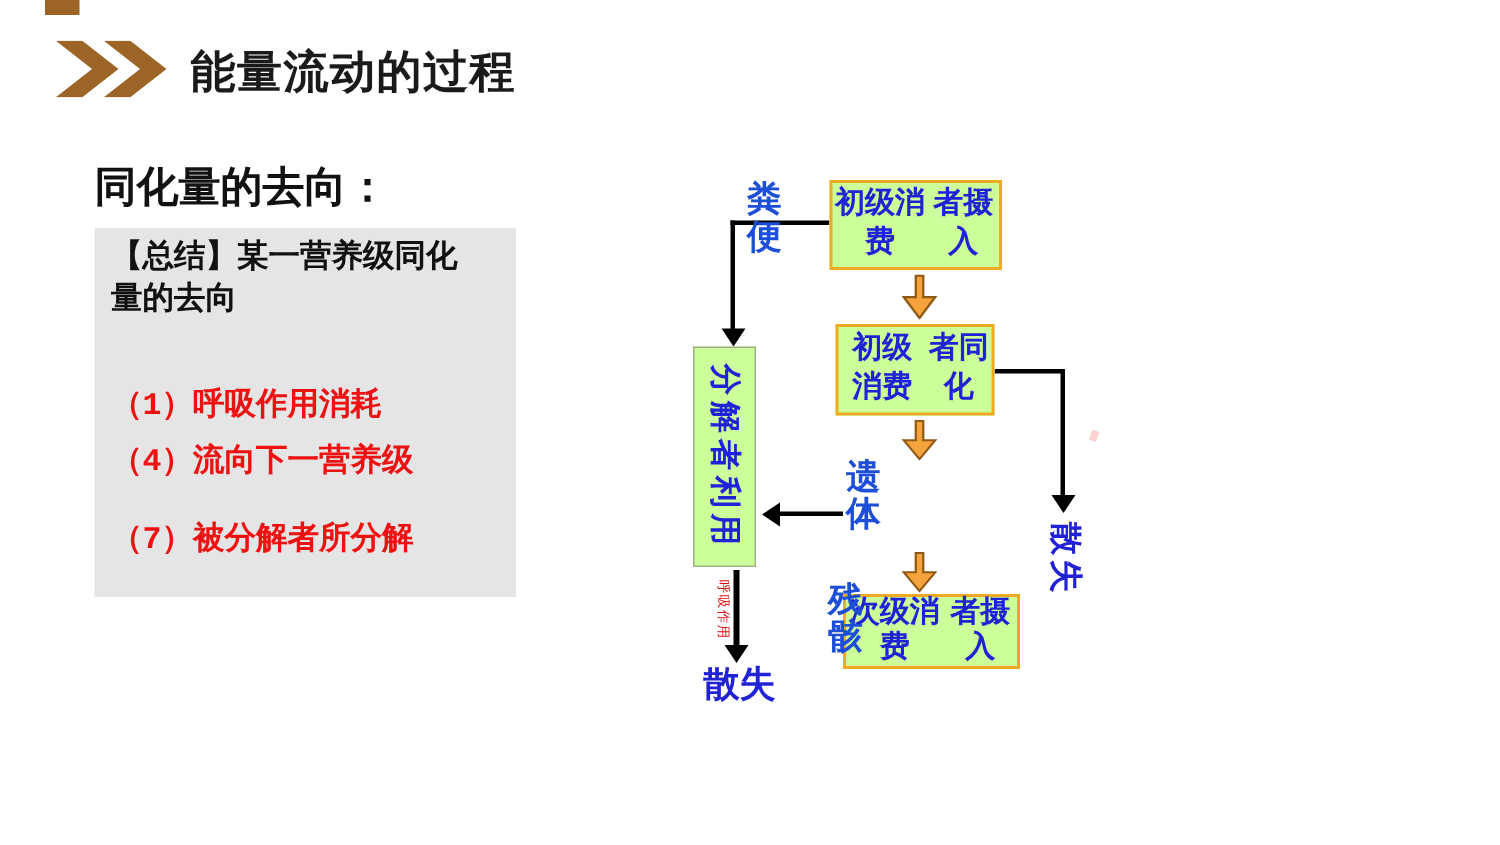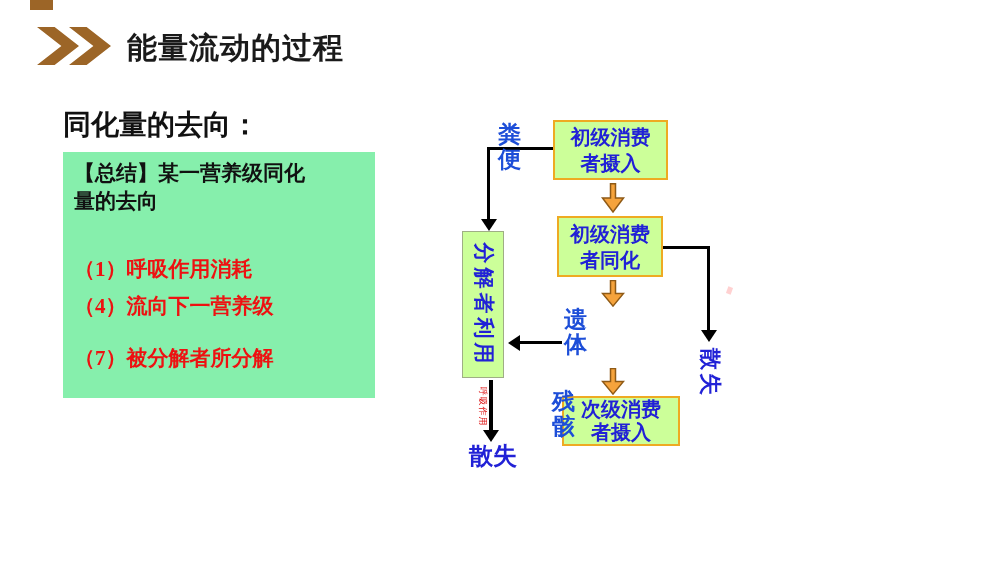--- a/index.html
+++ b/index.html
@@ -1,35 +1,35 @@
 <!DOCTYPE html>
 <html><head>
 <meta charset="utf-8">
 <style>
   html,body{margin:0;padding:0;background:#ffffff;}
   #slide{
     position:relative;width:1000px;height:563px;background:#ffffff;
-    font-family:Liberation Serif, serif;overflow:hidden;
+    font-family:Liberation Mono, monospace;overflow:hidden;
   }
   
   .corner-rect{position:absolute;left:30px;top:0;width:23px;height:10px;background:#9c6527;}
   .chev{position:absolute;top:27px;width:42px;height:38px;background:#9c6527;
     clip-path:polygon(0 0,42% 0,100% 50%,42% 100%,0 100%,58% 50%);}
   .chev.c1{left:37px;}
   .chev.c2{left:69px;}
   .title{position:absolute;left:127px;top:28px;font-size:30px;font-weight:bold;color:#1a1a1a;letter-spacing:1px;}
   
   .subtitle{position:absolute;left:63px;top:106px;font-size:28px;font-weight:bold;color:#111;}
-  .summary{position:absolute;left:63px;top:152px;width:312px;height:246px;background:#86efac;box-sizing:border-box;}
+  .summary{position:absolute;left:63px;top:152px;width:281px;height:246px;background:#e5e5e5;box-sizing:border-box;}
   .summary-heading{position:absolute;left:11px;top:7px;width:247px;font-size:21px;line-height:28px;font-weight:bold;color:#111;}
   .summary-item{position:absolute;left:11px;font-size:21px;font-weight:bold;color:#ee1111;white-space:nowrap;}
   .si0{top:88px;margin-top:15px;} .si1{top:140px;} .si2{top:192px;}
   
   .fbox{position:absolute;box-sizing:border-box;background:#ccff99;border:2px solid #eeaa22;
-    display:flex;flex-direction:column;align-items:center;justify-content:center;
+    display:flex;flex-direction:row;align-items:center;justify-content:center;
     color:#2121d6;font-weight:bold;font-size:20px;line-height:26px;text-align:center;}
   .b1{left:553px;top:120px;width:115px;height:60px;}
   .b2{left:557px;top:216px;width:106px;height:61px;}
   .b3{left:562px;top:308px;width:112px;height:58px;}
   .b4{left:562px;top:396px;width:118px;height:50px;line-height:23px;}
   .decomposer{position:absolute;left:462px;top:231px;width:42px;height:147px;box-sizing:border-box;
     background:#ccff99;border:1px solid #9fae85;display:flex;align-items:center;justify-content:center;}
   .decomposer span{transform:rotate(90deg);white-space:nowrap;color:#2121d6;font-weight:bold;
     font-size:21px;letter-spacing:4px;}
   

